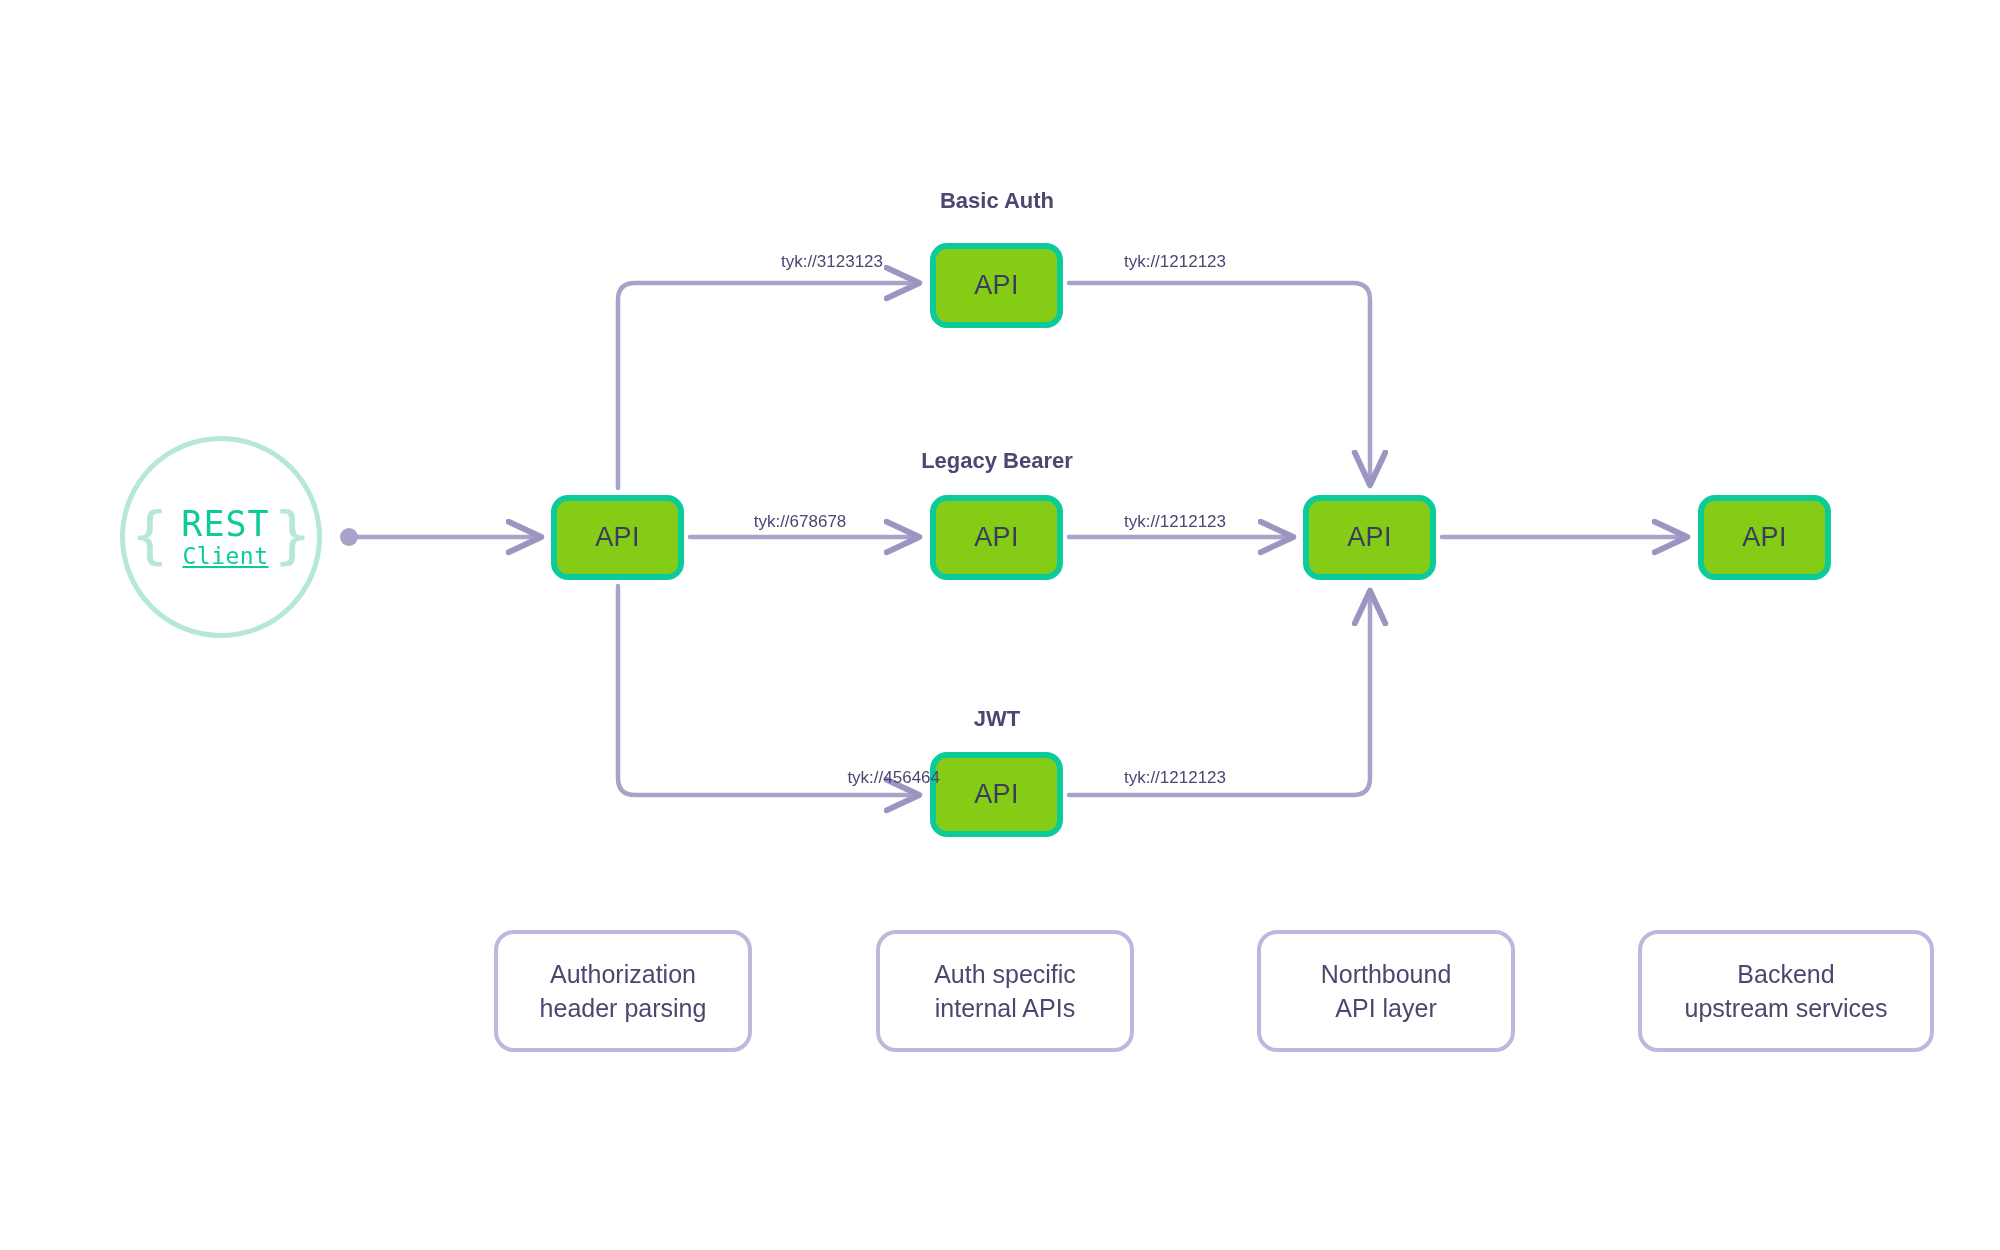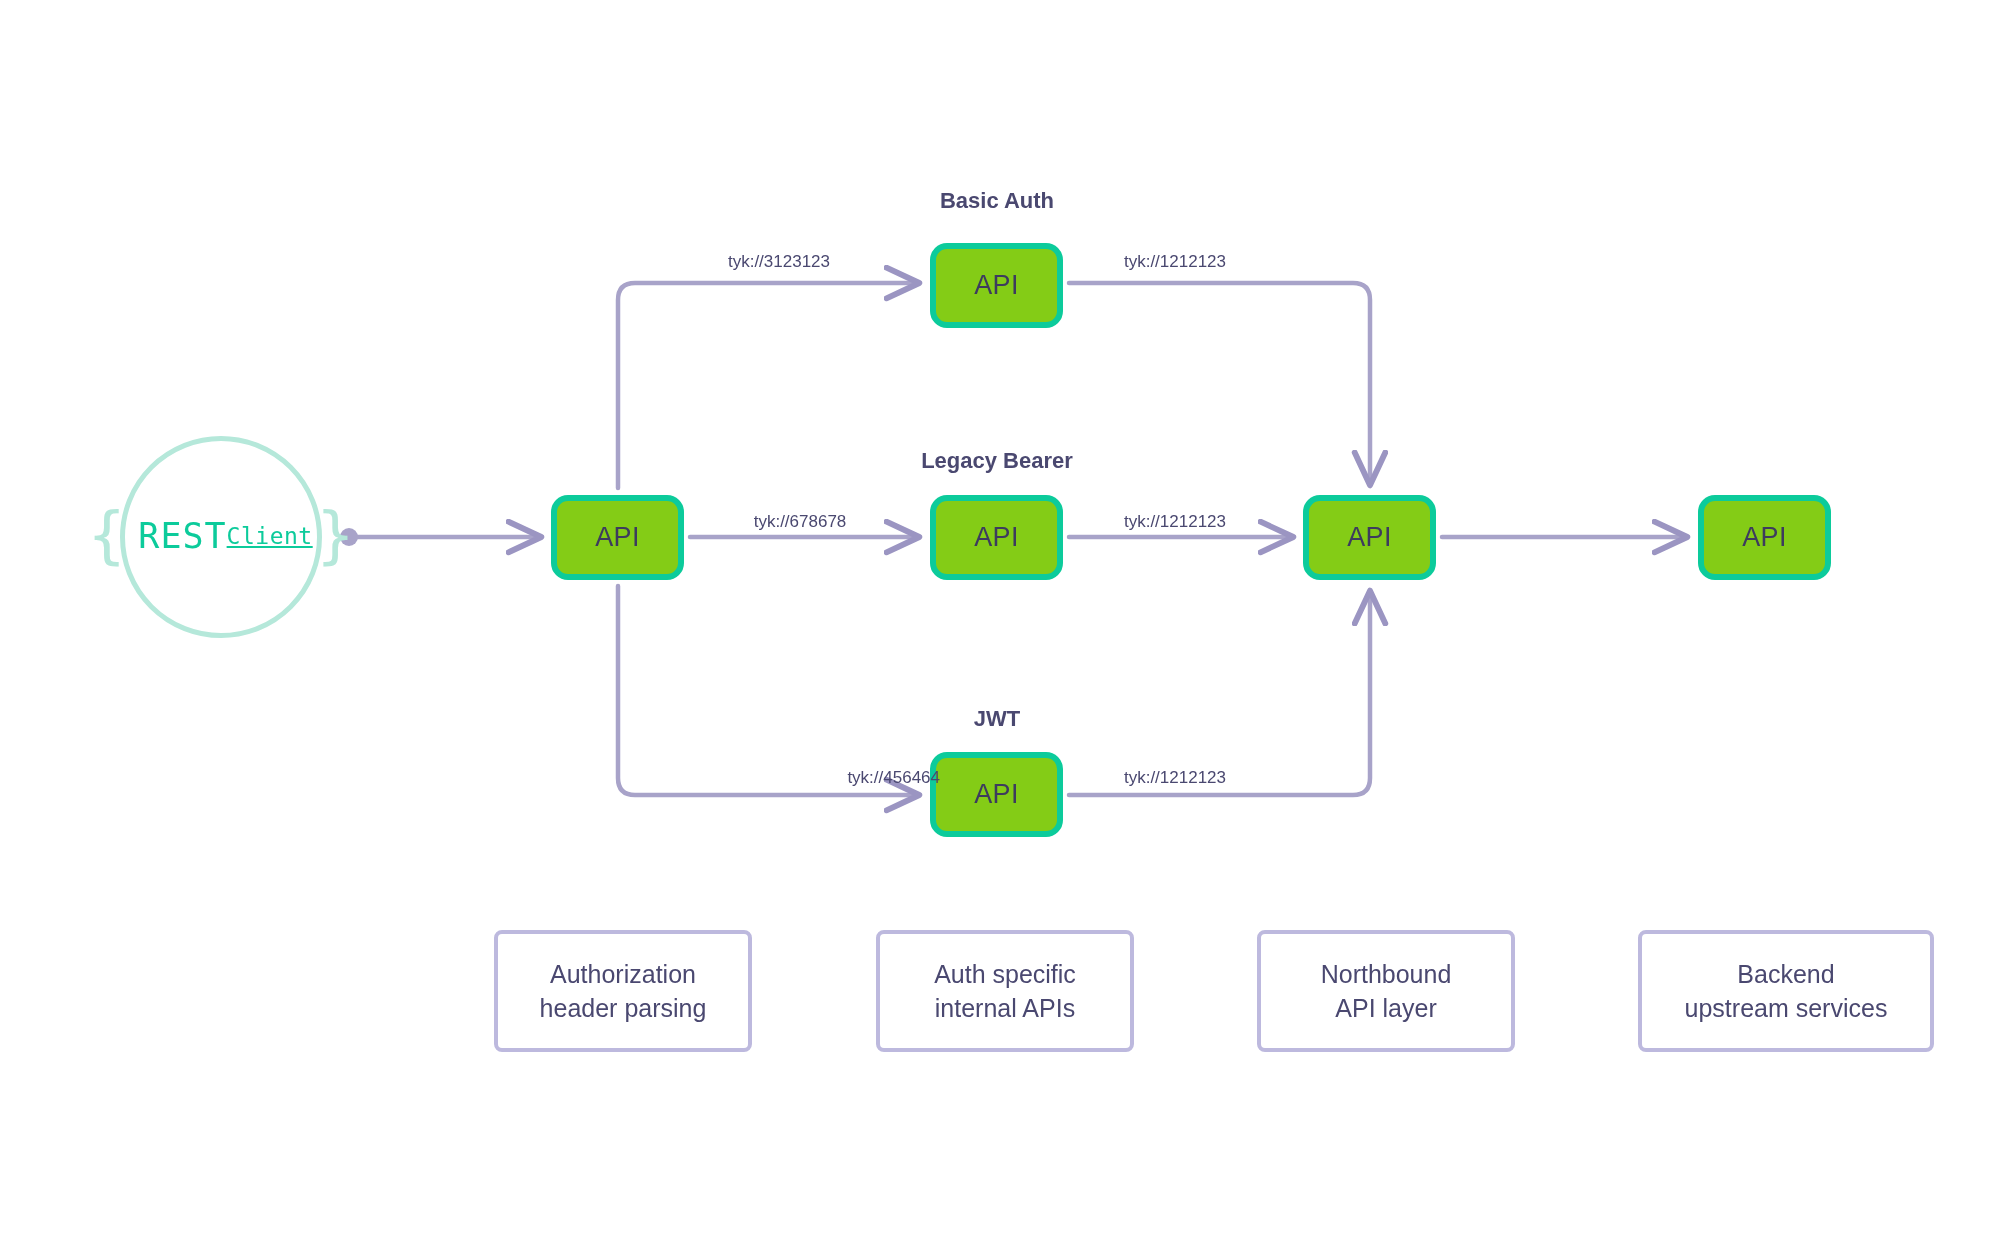--- a/index.html
+++ b/index.html
@@ -48,21 +48,21 @@
   .brace {
     font-family: "DejaVu Sans Mono", "Liberation Mono", monospace;
     font-size: 62px;
     font-weight: 400;
     color: #b5e8da;
     line-height: 1;
     transform: translateY(-2px);
   }
   .rest-words {
     display: flex;
-    flex-direction: row;
+    flex-direction: column;
     align-items: center;
     line-height: 1.12;
     margin-left: 9px;
   }
   .rest-word-main {
     font-family: "DejaVu Sans Mono", "Liberation Mono", monospace;
     font-size: 35px;
     letter-spacing: 1px;
     color: #0ccb9b;
   }
@@ -108,21 +108,21 @@
     color: #4a4870;
     white-space: nowrap;
     text-align: center;
   }
 
   
   .caption-box {
     position: absolute;
     box-sizing: border-box;
     border: 4px solid #bdb9de;
-    border-radius: 8px;
+    border-radius: 20px;
     background: #ffffff;
     display: flex;
     align-items: center;
     justify-content: center;
     text-align: center;
   }
   .caption-text {
     font-size: 25px;
     color: #4a4870;
     line-height: 1.38;
@@ -196,21 +196,21 @@
   <div class="api-node" style="left:1698px; top:495px; width:133px; height:85px;">
     <span class="api-label">API</span>
   </div>
 
   <div class="group-title" style="left:797px; top:188px; width:400px;">Basic Auth</div>
 
   <div class="group-title" style="left:797px; top:448px; width:400px;">Legacy Bearer</div>
 
   <div class="group-title" style="left:797px; top:706px; width:400px;">JWT</div>
 
-  <div class="edge-label" style="left:639px; top:252px; width:280px;">tyk://3123123</div>
+  <div class="edge-label" style="left:692px; top:252px; width:280px;">tyk://3123123</div>
 
   <div class="edge-label" style="left:1035px; top:252px; width:280px;">tyk://1212123</div>
 
   <div class="edge-label" style="left:660px; top:512px; width:280px;">tyk://678678</div>
 
   <div class="edge-label" style="left:1035px; top:512px; width:280px;">tyk://1212123</div>
 
   <div class="edge-label" style="left:660px; top:768px; width:280px;text-align:right;">tyk://456464</div>
 
   <div class="edge-label" style="left:1035px; top:768px; width:280px;">tyk://1212123</div>

